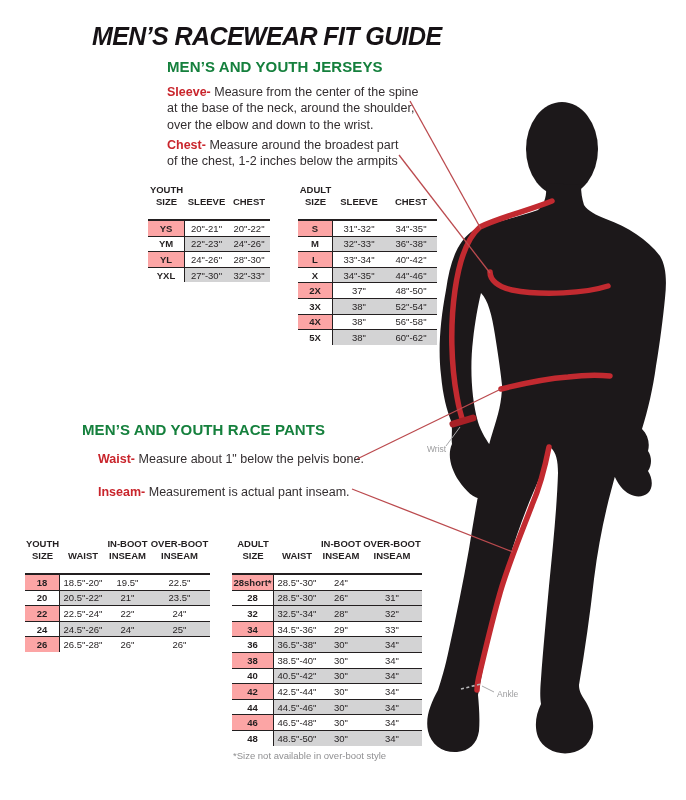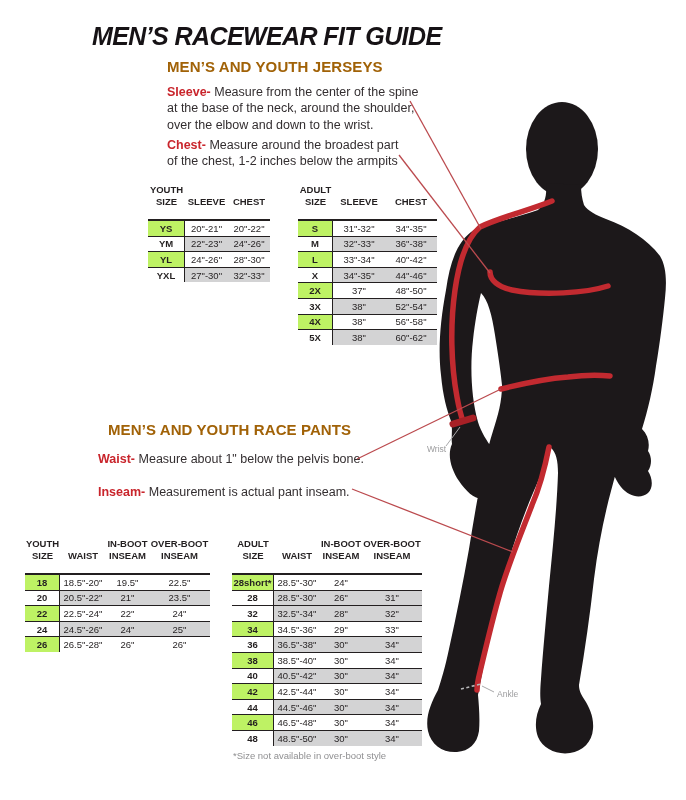--- a/index.html
+++ b/index.html
@@ -1,33 +1,33 @@
 <!DOCTYPE html>
 <html><head>
 <meta charset="utf-8">
 <style>
   html,body{margin:0;padding:0;background:#fff;}
   .canvas{position:relative;width:684px;height:800px;background:#ffffff;overflow:hidden;
           font-family:"Liberation Sans",sans-serif;color:#231f20;}
   .abs{position:absolute;}
   .page-title{font-size:25px;font-weight:bold;font-style:italic;letter-spacing:-0.6px;color:#161215;white-space:nowrap;z-index:1;}
-  .section-heading{font-size:15px;font-weight:bold;letter-spacing:0.1px;color:#a16207;white-space:nowrap;z-index:1;}
+  .section-heading{font-size:15px;font-weight:bold;letter-spacing:0.1px;color:#15803d;white-space:nowrap;z-index:1;}
   .para{font-size:12.5px;line-height:1.3;color:#332e30;z-index:1;}
   .red-label{color:#c9252c;font-weight:bold;}
   .footnote{font-size:9.5px;color:#8f8f91;z-index:1;}
 
   .fit-table{z-index:1;}
   .fit-table .hrow{display:flex;font-weight:bold;font-size:9.5px;line-height:11.5px;}
   .fit-table .hcell{text-align:center;}
   .fit-table .thead{padding-bottom:12px;}
   .fit-table .tbody{border-top:2px solid #231f20;}
   .fit-table .trow{display:flex;height:14.6px;font-size:9.5px;}
   .fit-table .trow + .trow{border-top:1px solid #231f20;justify-content:flex-end;}
   .fit-table .tcell{display:flex;align-items:center;justify-content:center;height:100%;}
-  .fit-table .tcell.c0{font-weight:bold;border-right:1.5px solid #231f20;background:#bef264;box-sizing:border-box;}
+  .fit-table .tcell.c0{font-weight:bold;border-right:1.5px solid #231f20;background:#fca5a5;box-sizing:border-box;}
   .fit-table .trow.shaded .tcell{background:#d3d3d4;}
   .fit-table .trow.shaded .tcell.c0{background:#fff;}
 
   .t-yj .c0{width:37px}.t-yj .c1{width:43px}.t-yj .c2{width:42px}
   .t-aj .c0{width:35px}.t-aj .c1{width:52px}.t-aj .c2{width:52px}
   .t-yp .c0{width:35px}.t-yp .c1{width:46px}.t-yp .c2{width:43px}.t-yp .c3{width:61px}
   .t-ap .c0{width:42px}.t-ap .c1{width:46px}.t-ap .c2{width:42px}.t-ap .c3{width:60px}
 
   .figure-svg{position:absolute;left:0;top:0;z-index:2;pointer-events:none;}
 </style>
@@ -131,21 +131,21 @@
           <div class="tcell c2">56"-58"</div>
         </div>
         <div class="trow shaded">
           <div class="tcell c0">5X</div>
           <div class="tcell c1">38"</div>
           <div class="tcell c2">60"-62"</div>
         </div>
       </div>
     </div>
 
-  <div class="abs section-heading" style="left:108px;top:421px">MEN’S AND YOUTH RACE PANTS</div>
+  <div class="abs section-heading" style="left:82px;top:421px">MEN’S AND YOUTH RACE PANTS</div>
 
   <div class="abs para" style="left:98px;top:451px;width:330px"><span class="red-label">Waist-</span><span> Measure about 1" below the pelvis bone.</span></div>
 
   <div class="abs para" style="left:98px;top:484px;width:330px"><span class="red-label">Inseam-</span><span> Measurement is actual pant inseam.</span></div>
 
   <div class="abs fit-table t-yp" style="left:25px;top:538px">
       <div class="thead">
         <div class="hrow">
           <div class="hcell c0">YOUTH</div>
           <div class="hcell c1"></div>

